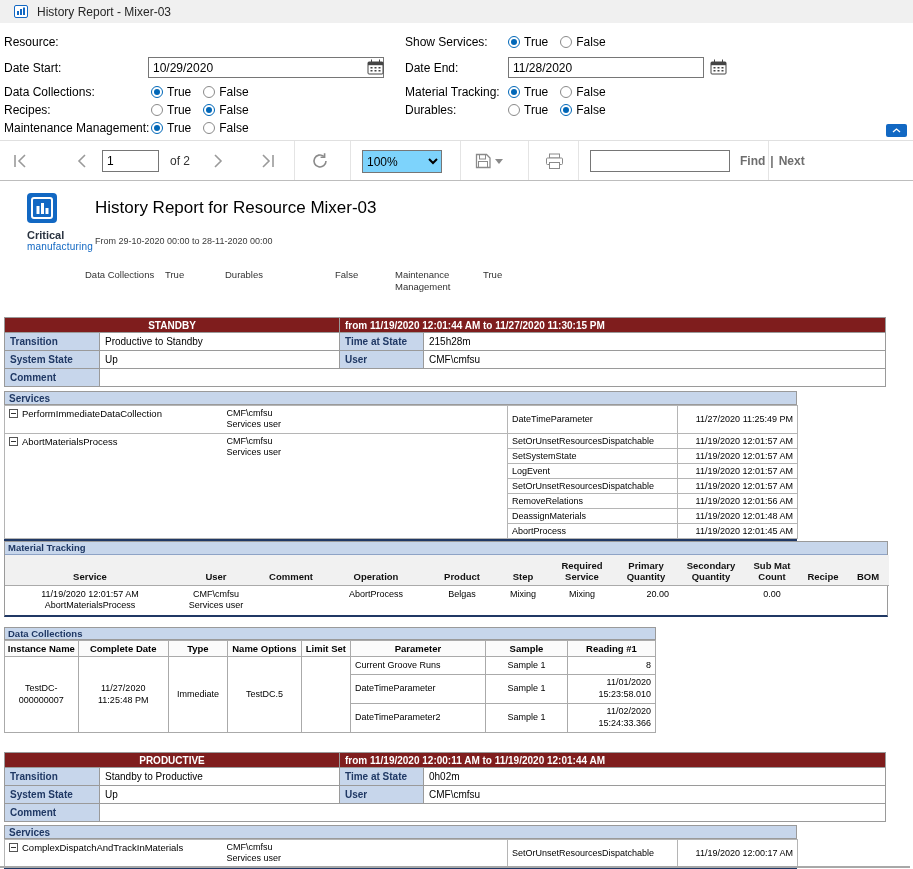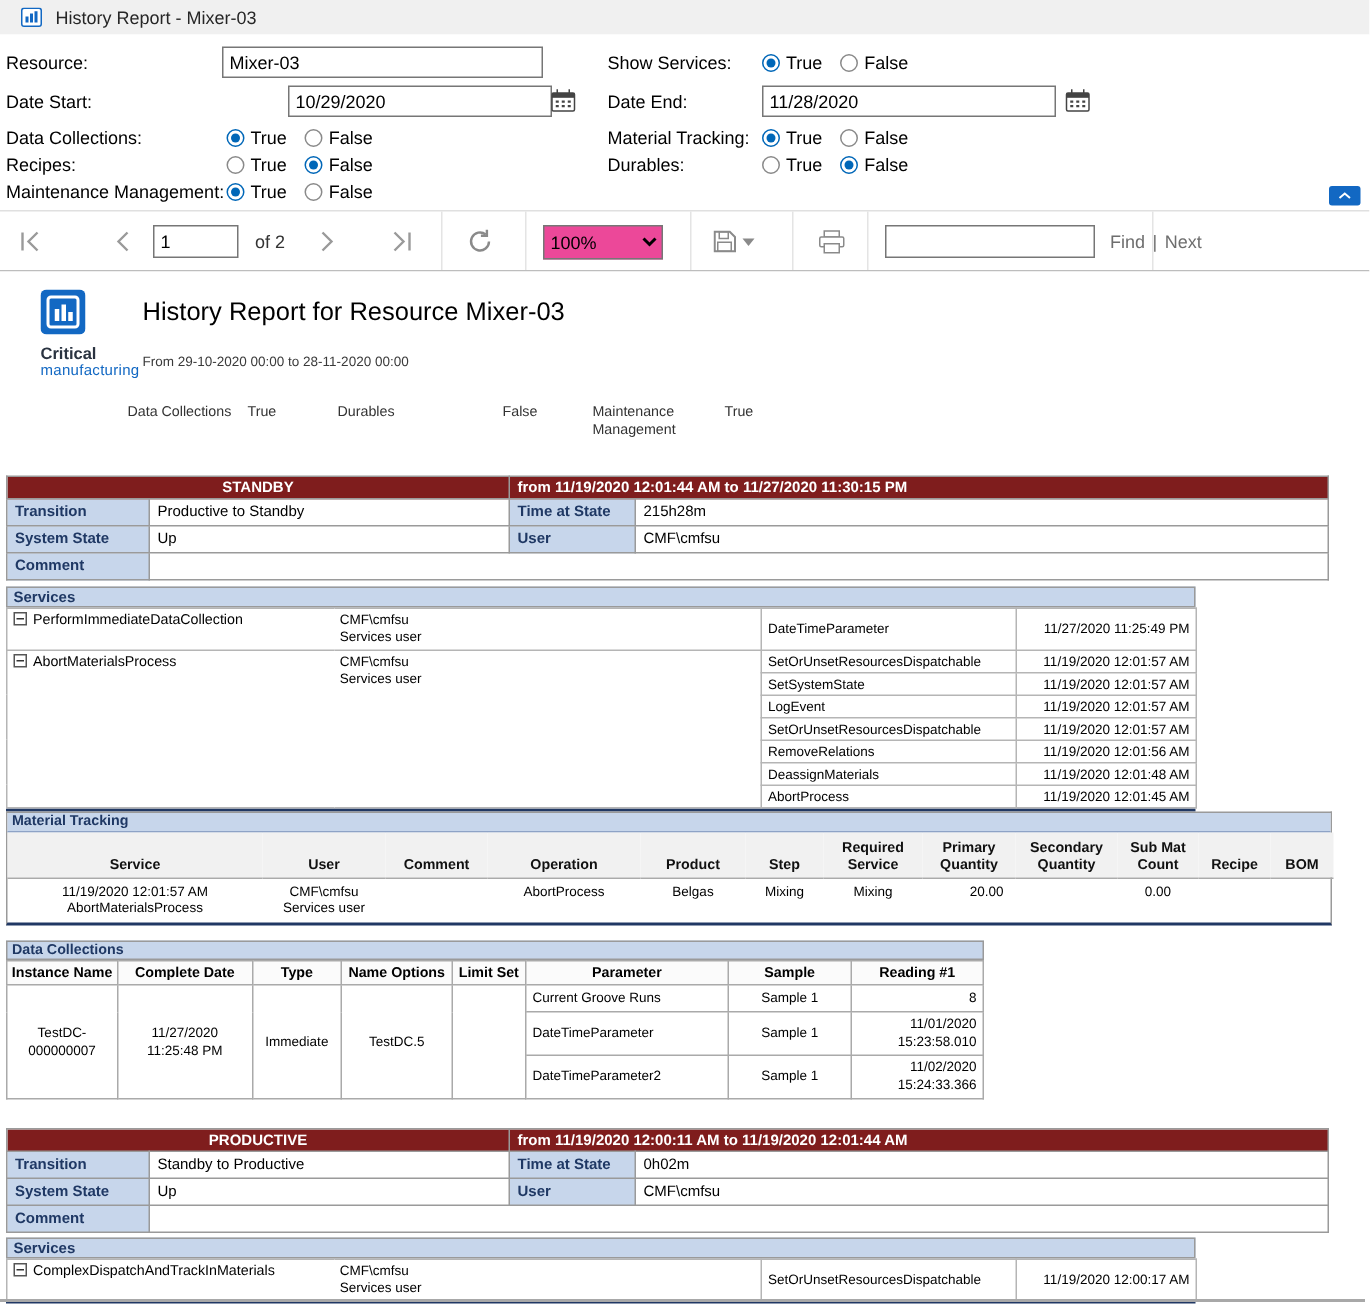--- a/index.html
+++ b/index.html
@@ -35,27 +35,27 @@
   
   .toolbar { position:absolute; top:140px; left:0; width:913px; height:41px; background:#fff;
     border-top:1px solid #e0e0e0; border-bottom:1px solid #bdbdbd; }
   .tool-btn { position:absolute; width:24px; height:24px; display:flex; align-items:center;
     justify-content:center; cursor:pointer; background:transparent; border:none; }
   .tsep { position:absolute; top:0; height:39px; width:1px; background:#e4e4e4; }
   .page-input { position:absolute; left:102px; top:9px; width:57px; height:22px;
     border:1px solid #767676; font-size:12px; padding:0 4px; font-family:inherit; }
   .page-of { position:absolute; left:170px; top:13px; font-size:12px; color:#333; }
   .zoom-select { position:absolute; left:362px; top:9px; width:80px; height:23px;
-    border:1px solid #767676; font-size:12px; font-family:inherit; background:#ec4899; }
+    border:1px solid #767676; font-size:12px; font-family:inherit; background:#7dd3fc; }
   .save-chevron { width:0; height:0; border-left:4px solid transparent;
     border-right:4px solid transparent; border-top:5px solid #8a8a8a; }
   .find-input { position:absolute; left:590px; top:9px; width:140px; height:22px;
     border:1px solid #767676; font-size:12px; padding:0 4px; font-family:inherit; }
   .find-links { position:absolute; left:740px; top:13px; font-size:12px; color:#6e6e6e; }
-  .find-links span { cursor:pointer; }
+  .find-links span { cursor:pointer;font-weight:bold; }
   .find-links .sep { margin:0 5px; cursor:default; }
 
   
   .report { position:absolute; top:181px; left:0; width:913px; height:688px; background:#fff; }
   .logo { position:absolute; left:27px; top:12px; width:70px; }
   .logo-line1 { font-size:11px; font-weight:bold; color:#2a3340; margin-top:2px; }
   .logo-line2 { font-size:10px; color:#1268C3; letter-spacing:.2px; }
   .report-title { position:absolute; left:95px; top:17px; font-size:17px; color:#000; }
   .report-subtitle { position:absolute; left:95px; top:55px; font-size:9px; color:#3a3a3a; }
 
@@ -129,31 +129,30 @@
         <rect x="6" y="4" width="2" height="6" fill="#1268C3"></rect>
         <rect x="9" y="2.5" width="2" height="7.5" fill="#1268C3"></rect>
       </svg>
   </span>
   <span class="titlebar-text">History Report - Mixer-03</span>
 </div>
 
 <div class="params">
 
   <span class="plabel" style="left:4px;top:12px">Resource:</span>
-  <input class="pinput" style="left: 148px; top: 8px; width: 214px;" value="Mixer-03">
   <span class="plabel" style="left:405px;top:12px">Show Services:</span>
   <div class="radio-group" style="left:508px;top:11px">
     <span class="radio sel"></span>
       <span class="rlabel">True</span>
     <span class="radio gap"></span>
       <span class="rlabel">False</span>
   </div>
 
   <span class="plabel" style="left:4px;top:38px">Date Start:</span>
-  <input class="pinput" style="left: 148px; top: 34px; width: 176px; margin-left: 44px;" value="10/29/2020">
+  <input class="pinput" style="left: 148px; top: 34px; width: 236px;" value="10/29/2020">
   <button class="cal-btn" style="left:365px;top:34px">
     <svg width="17" height="16">
         <rect x="1" y="3" width="15" height="12" rx="1" fill="#fff" stroke="#444"></rect>
         <rect x="1" y="3" width="15" height="3.2" fill="#444"></rect>
         <line x1="4.5" y1="0.5" x2="4.5" y2="4" stroke="#444"></line>
         <line x1="12.5" y1="0.5" x2="12.5" y2="4" stroke="#444"></line>
         <rect x="3.5" y="8" width="2" height="1.5" fill="#444"></rect>
         <rect x="7.5" y="8" width="2" height="1.5" fill="#444"></rect>
         <rect x="11.5" y="8" width="2" height="1.5" fill="#444"></rect>
         <rect x="3.5" y="11" width="2" height="1.5" fill="#444"></rect>

